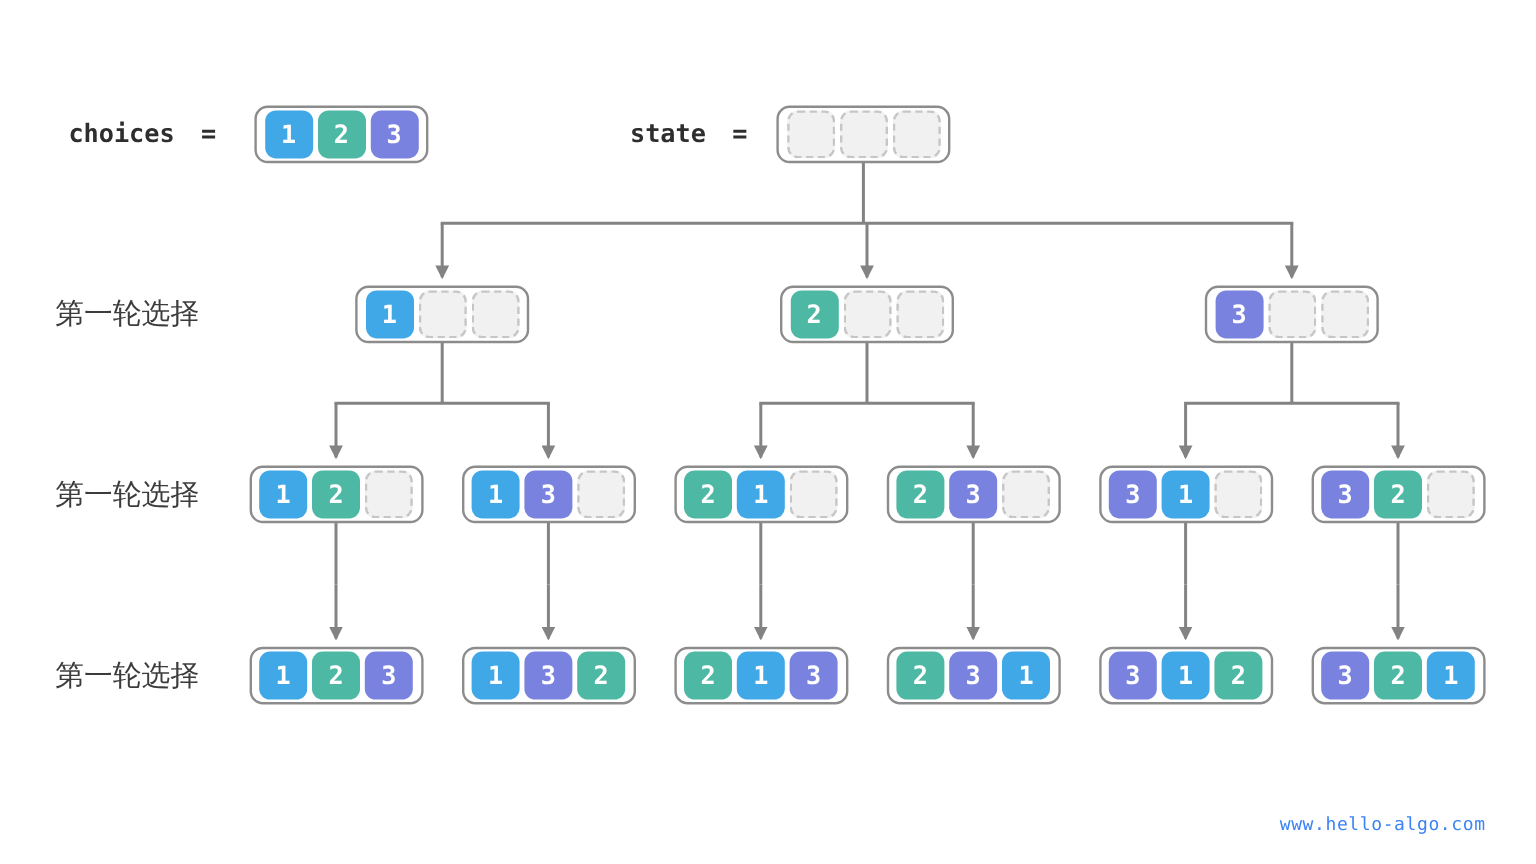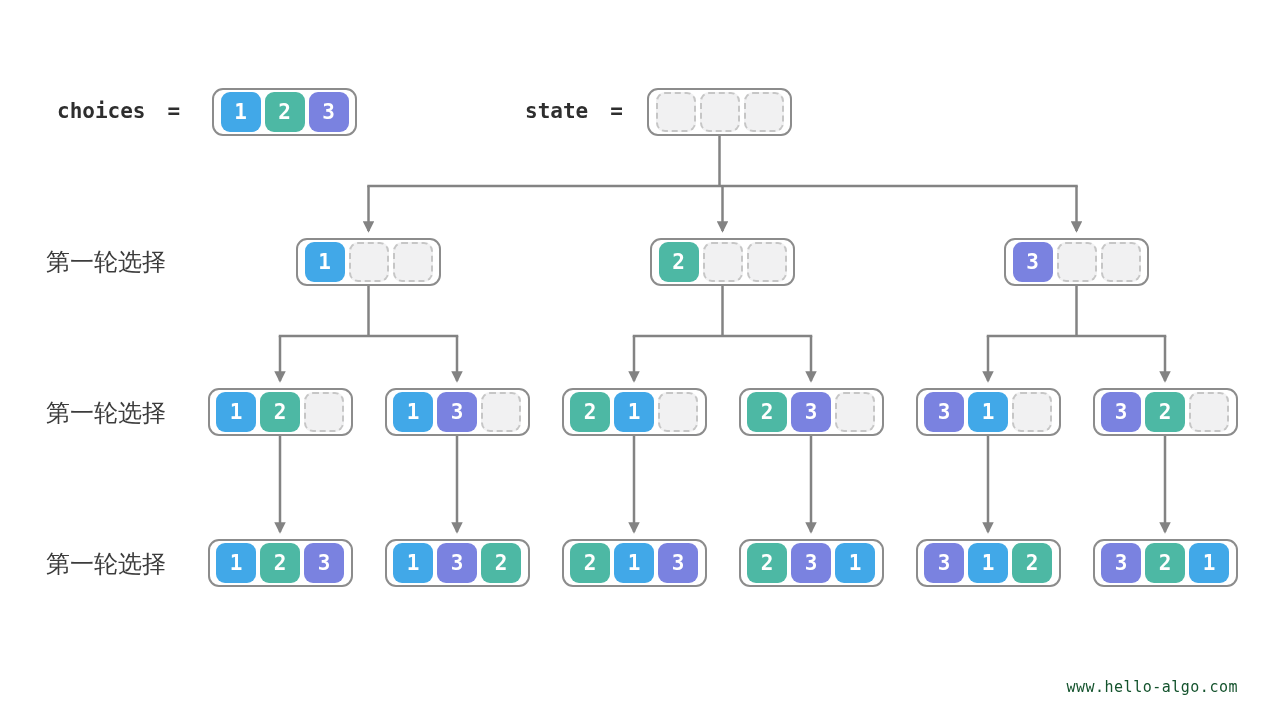--- a/index.html
+++ b/index.html
@@ -115,21 +115,21 @@
 
   <div class="code-label" id="state-label">
     <span>state</span>
       <span>=</span>
   </div>
 
   <div class="row-label" id="row-label-0">第一轮选择</div>
   <div class="row-label" id="row-label-1">第一轮选择</div>
   <div class="row-label" id="row-label-2">第一轮选择</div>
 
-  <div id="watermark" style="color: #14532d;">www.hello-algo.com</div>
+  <div id="watermark" style="color: #3b82f6;">www.hello-algo.com</div>
 
 <div class="node" style="left: 212px; top: 88px;">
       <div class="cell" style="background: rgb(65, 168, 232);">1</div>
       <div class="cell" style="background: rgb(77, 184, 164);">2</div>
       <div class="cell" style="background: rgb(122, 130, 224);">3</div>
     </div>
     <div class="node" style="left: 647px; top: 88px;">
       <div class="cell empty"></div>
       <div class="cell empty"></div>
       <div class="cell empty"></div>

